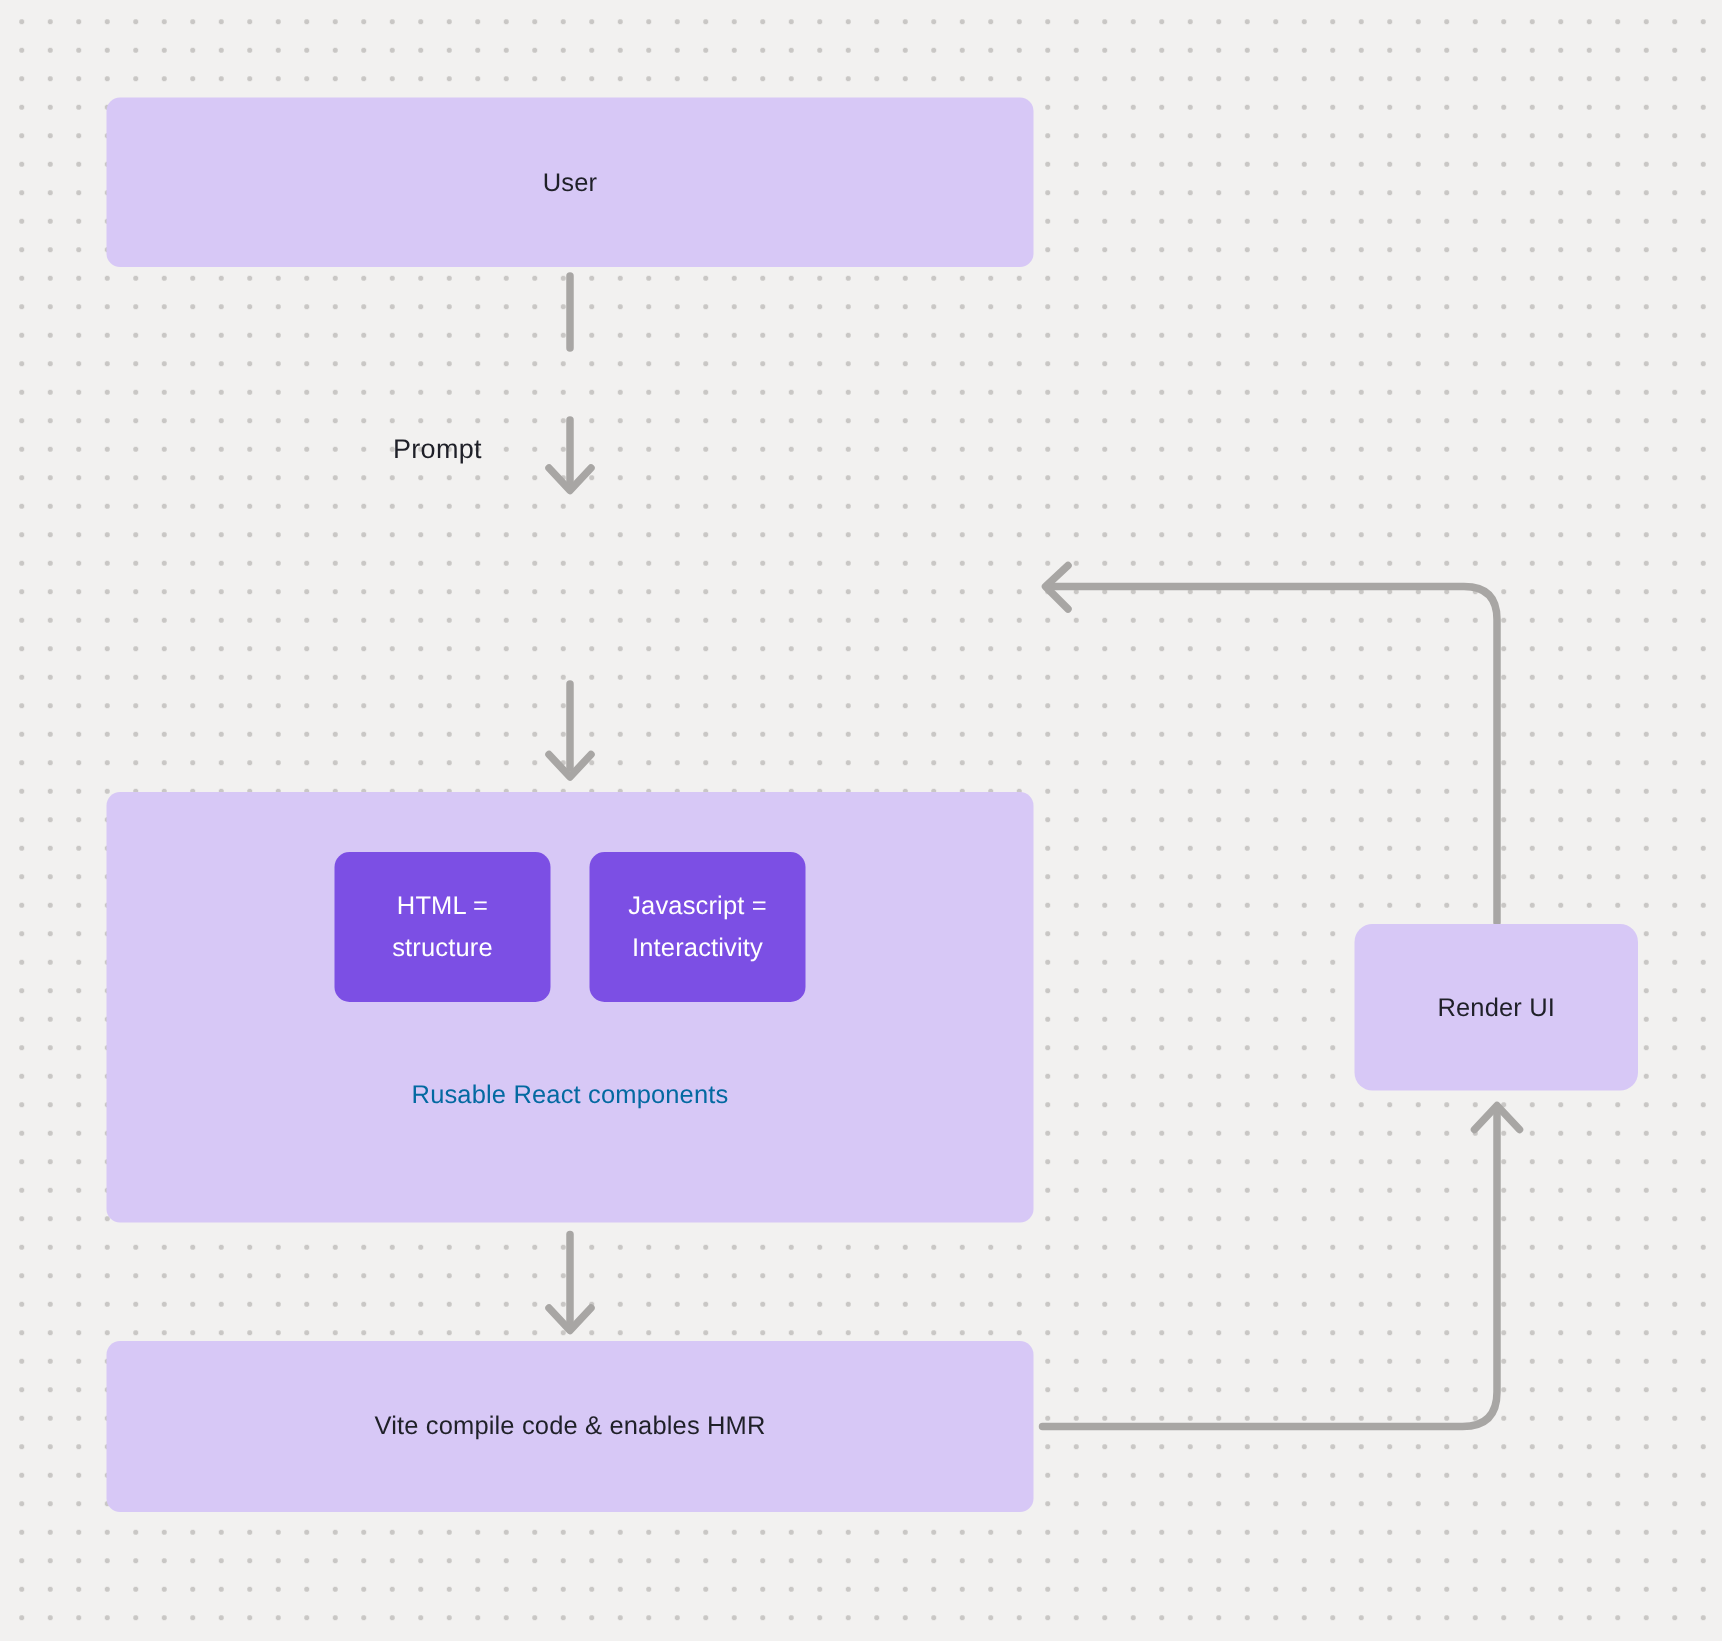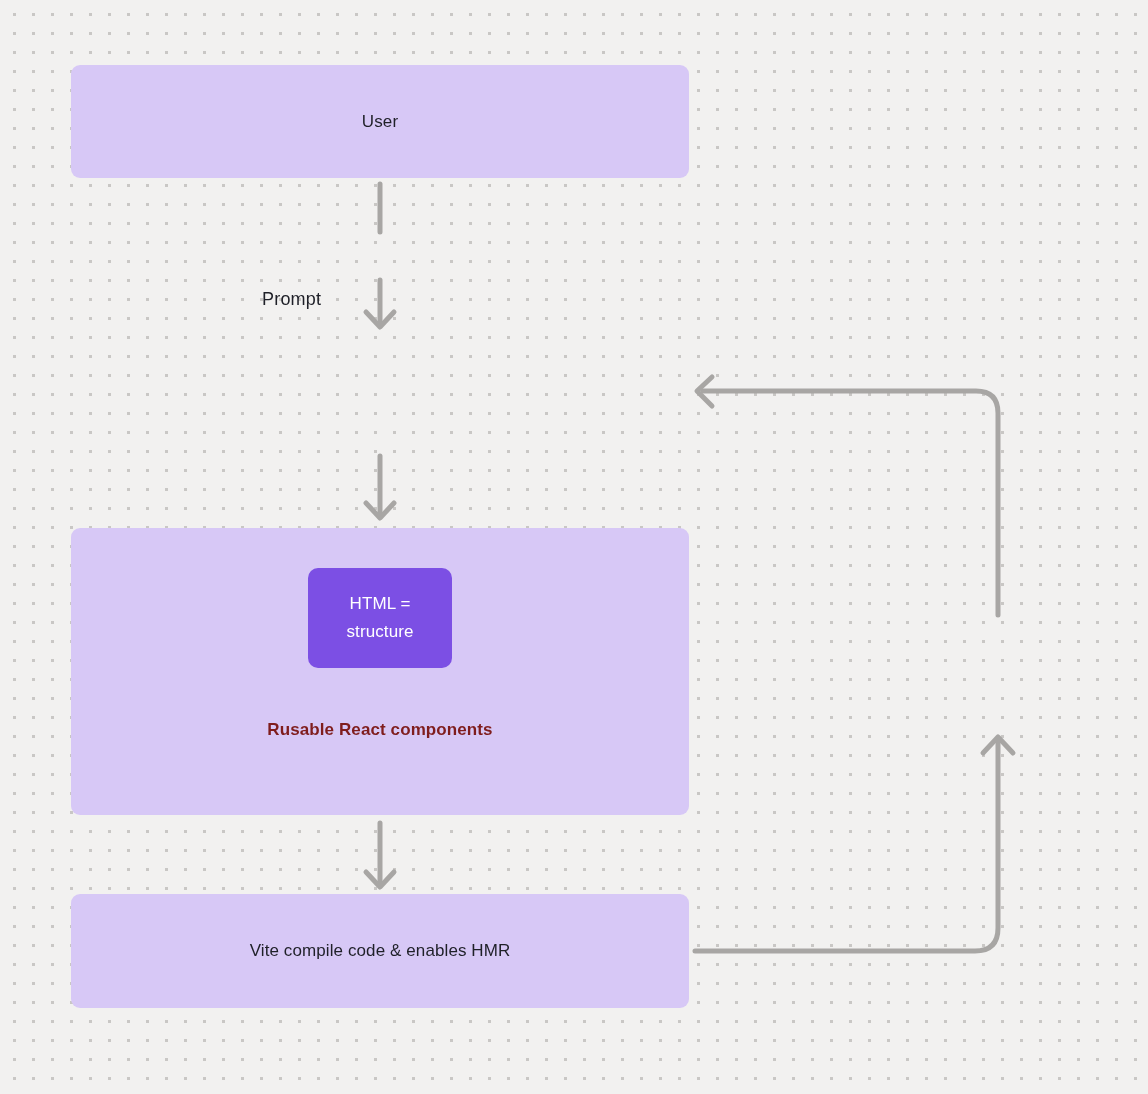--- a/index.html
+++ b/index.html
@@ -70,23 +70,23 @@
     padding: 0 8px;
     box-sizing: border-box;
   }
   .container-caption {
     position: absolute;
     left: 0;
     top: 720px - 528px;
     width: 100%;
     top: 192px;
     text-align: center;
-    color: #7f1d1d;
+    color: #0369a1;
     font-size: 17px;
-    font-weight: 700;
+    font-weight: 400;
   }
   .edge-label {
     position: absolute;
     z-index: 2;
     left: 262px;
     top: 245px;
     width: 236px;
     text-align: left;
     color: #1f2028;
     font-size: 18px;
@@ -126,22 +126,28 @@
   </div>
 
   <div class="edge-label">Prompt</div>
 
 
   <div class="node node-container">
     <div class="inner-row">
       <div class="accent-box">
         <span>HTML = structure</span>
       </div>
+      <div class="accent-box">
+        <span>Javascript = Interactivity</span>
+      </div>
     </div>
     <div class="container-caption">Rusable React components</div>
   </div>
 
   <div class="node node-vite">
     <span>Vite compile code &amp; enables HMR</span>
   </div>
 
+  <div class="node node-render">
+    <span>Render UI</span>
+  </div>
 
 </div>
 
 </body></html>

